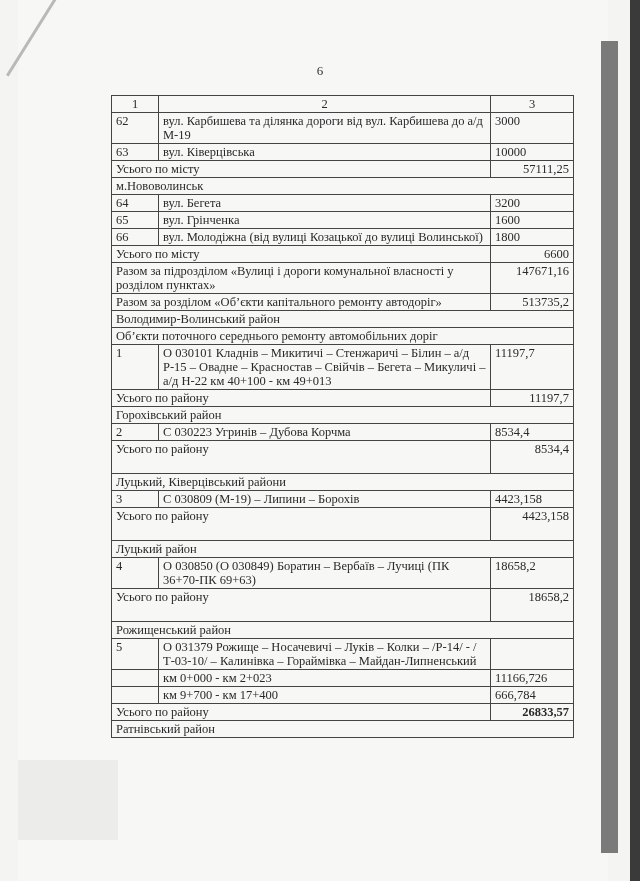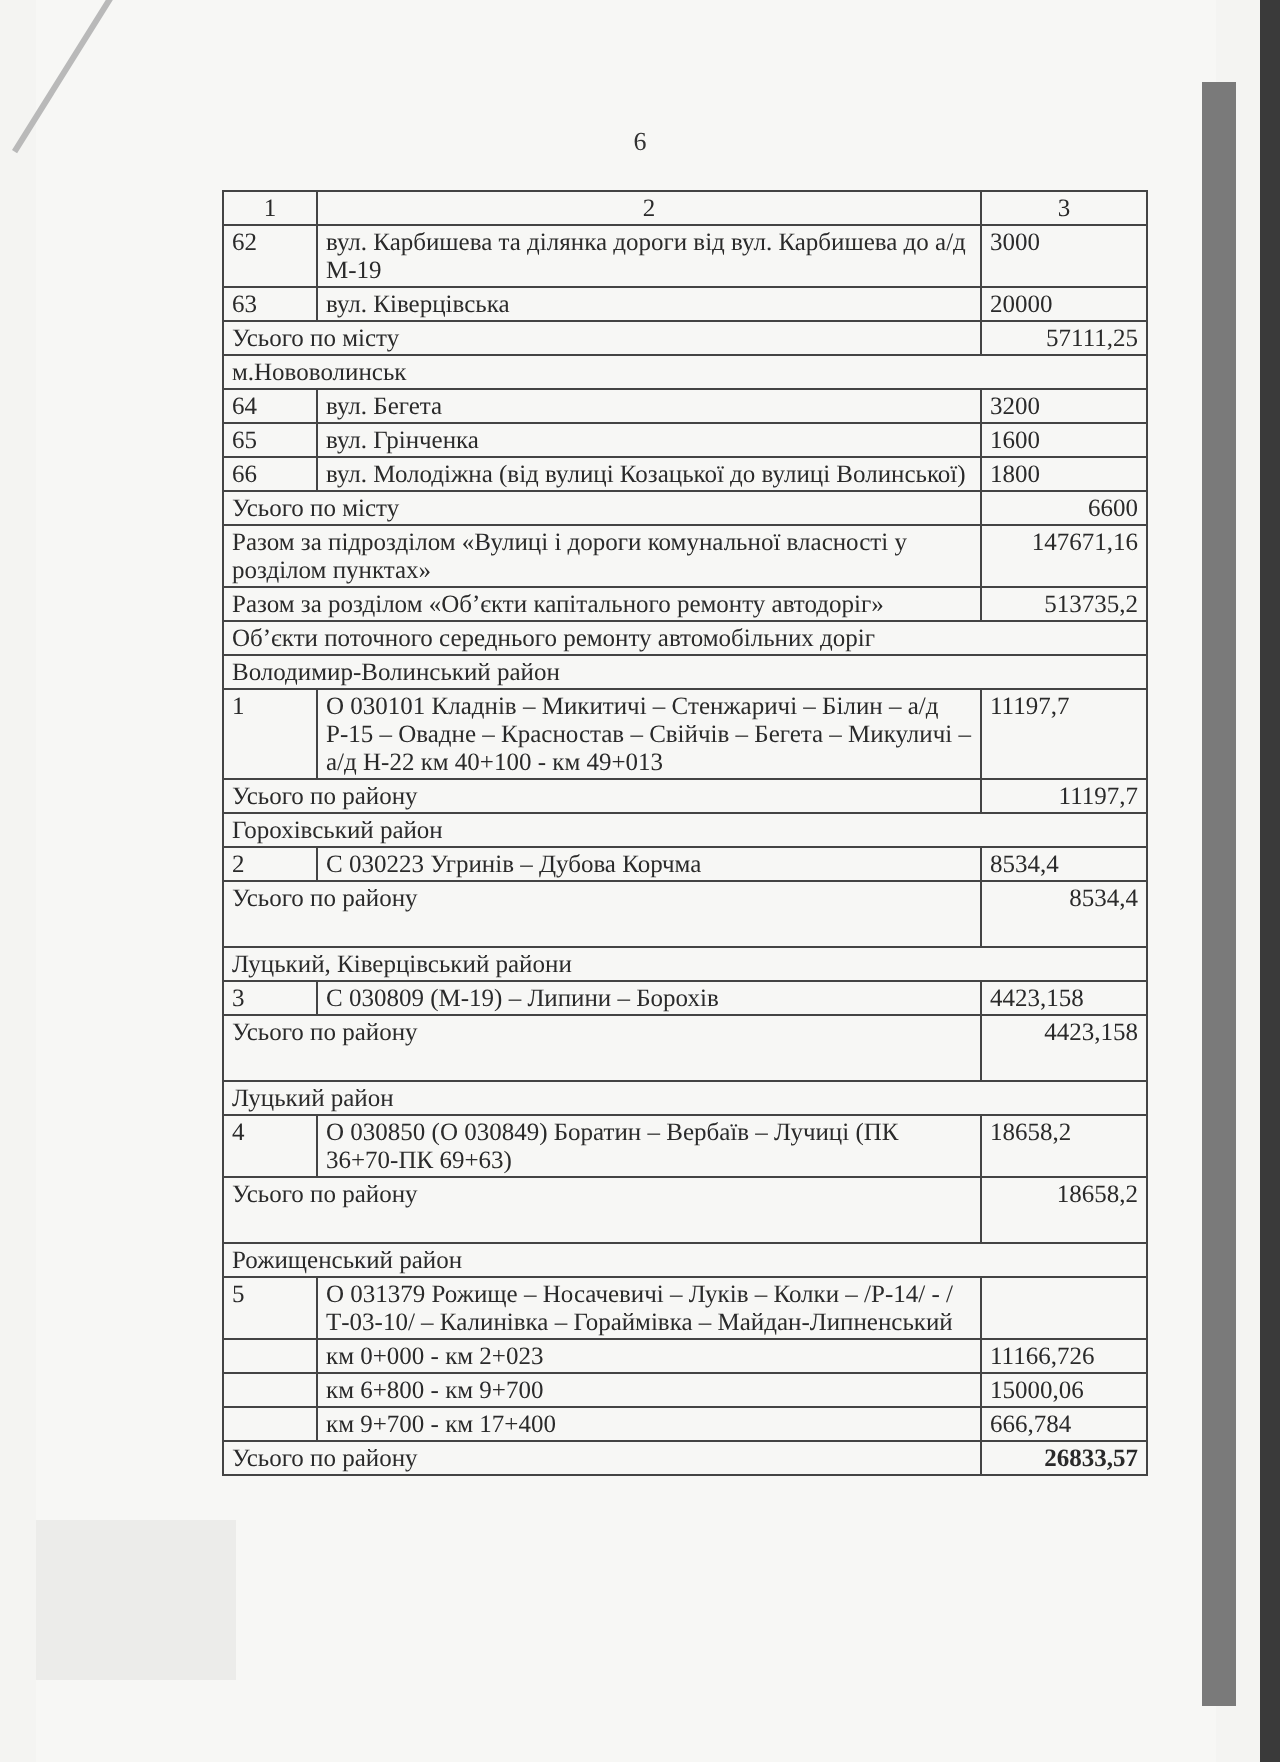--- a/index.html
+++ b/index.html
@@ -68,21 +68,21 @@
       <td class="c3">3</td>
     </tr>
   <tr class="item">
         <td class="c1">62</td>
         <td>вул. Карбишева та ділянка дороги від вул. Карбишева до а/д М-19</td>
         <td class="c3">3000</td>
       </tr>
       <tr class="item">
         <td class="c1">63</td>
         <td>вул. Ківерцівська</td>
-        <td class="c3">20000</td>
+        <td class="c3">10000</td>
       </tr>
       <tr class="total">
         <td colspan="2">Усього по місту</td>
         <td class="c3">57111,25</td>
       </tr>
       <tr class="section">
         <td colspan="3">м.Нововолинськ</td>
       </tr>
       <tr class="item">
         <td class="c1">64</td>
@@ -105,24 +105,24 @@
       </tr>
       <tr class="total">
         <td colspan="2">Разом за підрозділом «Вулиці і дороги комунальної власності у розділом пунктах»</td>
         <td class="c3">147671,16</td>
       </tr>
       <tr class="total">
         <td colspan="2">Разом за розділом  «Об’єкти капітального ремонту автодоріг»</td>
         <td class="c3">513735,2</td>
       </tr>
       <tr class="section">
-        <td colspan="3">Об’єкти поточного середнього ремонту автомобільних доріг</td>
+        <td colspan="3">Володимир-Волинський район</td>
       </tr>
       <tr class="section">
-        <td colspan="3">Володимир-Волинський район</td>
+        <td colspan="3">Об’єкти поточного середнього ремонту автомобільних доріг</td>
       </tr>
       <tr class="item">
         <td class="c1">1</td>
         <td>О 030101 Кладнів – Микитичі – Стенжаричі – Білин – а/д Р-15 – Овадне – Красностав – Свійчів – Бегета – Микуличі – а/д Н-22   км 40+100 - км 49+013</td>
         <td class="c3 top">11197,7</td>
       </tr>
       <tr class="total">
         <td colspan="2">Усього по району</td>
         <td class="c3">11197,7</td>
       </tr>
@@ -170,26 +170,24 @@
         <td>О 031379 Рожище – Носачевичі – Луків – Колки – /Р-14/ - /Т-03-10/ – Калинівка – Гораймівка – Майдан-Липненський</td>
         <td class="c3"></td>
       </tr>
       <tr class="item">
         <td class="c1"></td>
         <td>км 0+000 - км 2+023</td>
         <td class="c3">11166,726</td>
       </tr>
       <tr class="item">
         <td class="c1"></td>
-        <td>км 6+800 - км 9+700</td>
-        <td class="c3">15000,06</td>
-      </tr>
-      <tr class="item">
-        <td class="c1"></td>
         <td>км 9+700 - км 17+400</td>
         <td class="c3">666,784</td>
       </tr>
       <tr class="total">
         <td colspan="2">Усього по району</td>
         <td class="c3" style="font-weight: bold;">26833,57</td>
       </tr>
+      <tr class="section">
+        <td colspan="3">Ратнівський  район</td>
+      </tr>
     </tbody>
 </table>
 
 </body></html>

